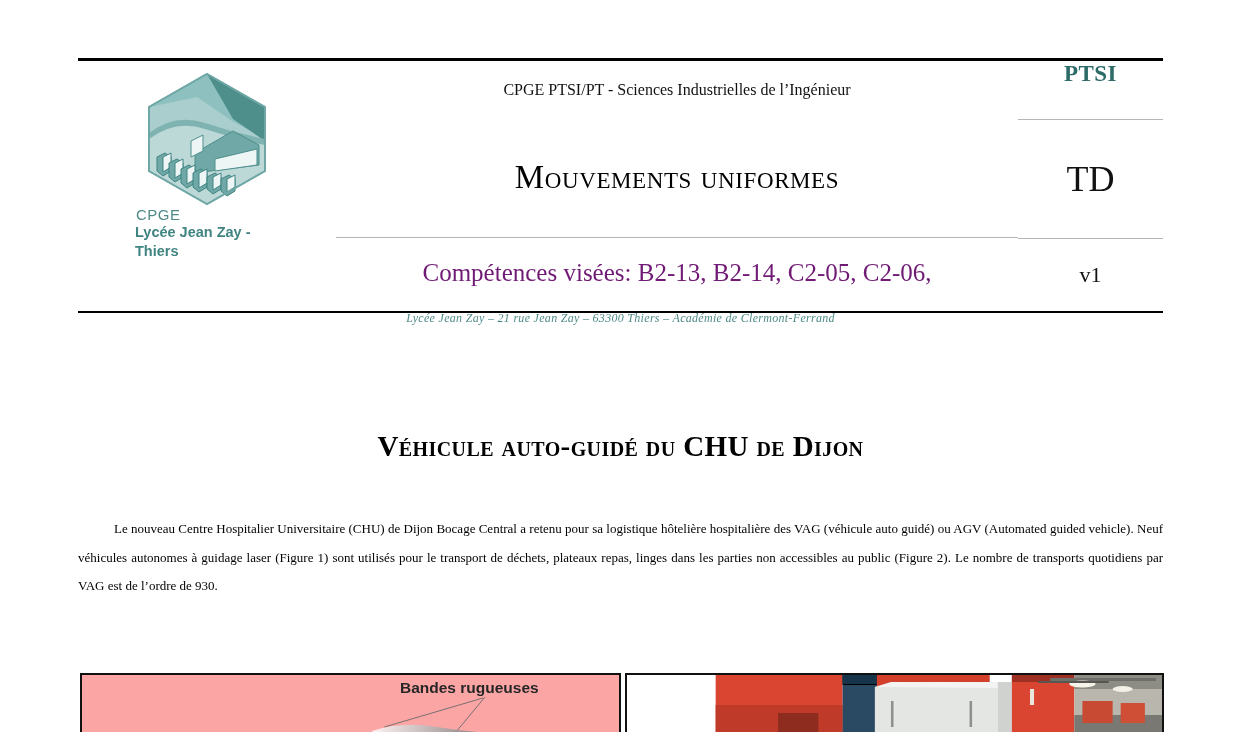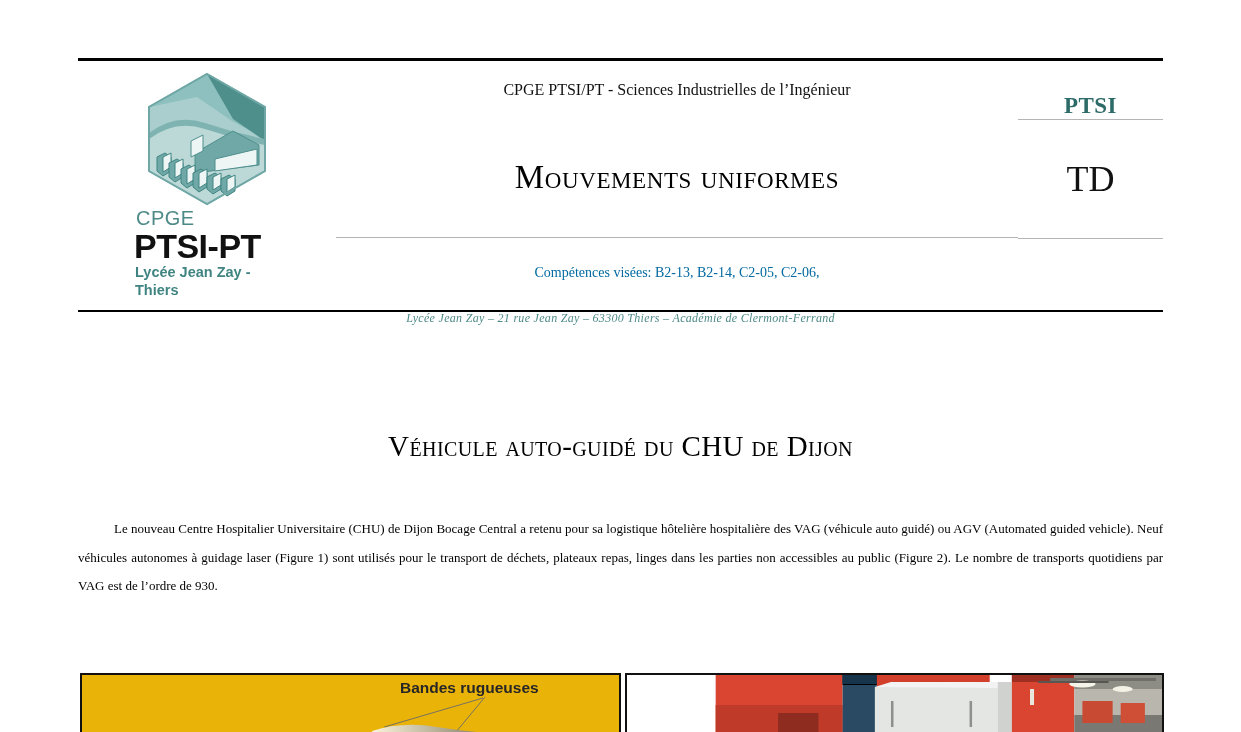--- a/index.html
+++ b/index.html
@@ -68,21 +68,21 @@
     text-align: center;
   }
   .logo-mark {
     width: 140px;
     height: 140px;
     margin: 0 auto;
     display: block;
   }
   .logo-cpge {
     font-family: "Liberation Sans", "DejaVu Sans", sans-serif;
-    font-size: 20px;
+    font-size: 15px;
     color: #4e8b88;
     letter-spacing: 0.5px;
     text-align: left;
     padding-left: 8px;
     margin-top: -2px;
     line-height: 1.1;
   }
   .logo-main {
     font-family: "Liberation Sans", "DejaVu Sans", sans-serif;
     font-size: 34px;
@@ -130,30 +130,30 @@
   }
   .hdr-row-comp {
     height: 72px;
     display: flex;
     flex-direction: column;
     align-items: center;
     justify-content: center;
     line-height: 1.45;
   }
   .hdr-comp-line {
-    font-size: 14px;
-    color: #0369a1;
+    font-size: 25px;
+    color: #701a75;
     white-space: nowrap;
   }
 
   
   .hdr-r-top {
     height: 58px;
     display: flex;
-    align-items: flex-end;
+    align-items: flex-start;
     justify-content: center;
   }
   .hdr-ptsi {
     font-size: 23px;
     font-weight: bold;
     color: #2d6b68;
     letter-spacing: 0.5px;
   }
   .hdr-r-mid {
     height: 118px;
@@ -190,21 +190,21 @@
 
   
   .section-title {
     position: absolute;
     left: 78px;
     top: 430px;
     width: 1085px;
     text-align: center;
     font-size: 29px;
     font-variant: small-caps;
-    font-weight: normal;
+    font-weight: bold;
     letter-spacing: 0.4px;
     color: #000000;
   }
 
   .body-para {
     position: absolute;
     left: 78px;
     top: 515px;
     width: 1085px;
     font-size: 13px;
@@ -221,21 +221,21 @@
     left: 80px;
     top: 673px;
     width: 1080px;
     height: 59px;
     display: flex;
     gap: 4px;
   }
   .fig-box {
     border: 2px solid #111111;
     border-bottom: none;
-    background: #eab308;
+    background: #fca5a5;
     overflow: hidden;
     position: relative;
   }
   .fig-box-left {
     width: 537px;
     flex: 0 0 537px;
   }
   .fig-box-right {
     width: 535px;
     flex: 0 0 535px;
@@ -301,21 +301,20 @@
               <polygon points="56,104 64,100 70,104 70,118 62,123 56,118" fill="#6fa8a6"></polygon>
               <polygon points="62,104 70,100 70,114 62,119" fill="#eef5f5"></polygon>
               <polygon points="70,108 78,104 84,108 84,120 76,125 70,120" fill="#6fa8a6"></polygon>
               <polygon points="76,108 84,104 84,116 76,121" fill="#eef5f5"></polygon>
               <polygon points="84,110 92,106 98,110 98,122 90,127 84,122" fill="#6fa8a6"></polygon>
               <polygon points="90,110 98,106 98,118 90,123" fill="#eef5f5"></polygon>
             </g>
             <polygon points="70,5 128,38 128,102 70,135 12,102 12,38" fill="none" stroke="#6ea7a5" stroke-width="2"></polygon>
           </svg>
           <div class="logo-cpge">CPGE</div>
-          <div class="logo-main">PTSI-PT</div>
           <div class="logo-sub">Lycée Jean Zay - Thiers</div>
         </div>
       </div>
 
       <div class="header-center">
         <div class="hdr-row-top">
           <div class="hdr-subject">CPGE PTSI/PT - Sciences Industrielles de l’Ingénieur</div>
         </div>
         <div class="hdr-row-title">
           <div class="hdr-title">Mouvements uniformes</div>
@@ -328,20 +327,23 @@
 
       <div class="header-right">
         <div class="hdr-r-top">
           <div class="hdr-ptsi">PTSI</div>
         </div>
         <div class="rule-thin"></div>
         <div class="hdr-r-mid">
           <div class="hdr-td">TD</div>
         </div>
         <div class="rule-thin"></div>
+        <div class="hdr-r-bot">
+          <div class="hdr-v">v1</div>
+        </div>
       </div>
 
     </div>
 
     <div class="rule-thick"></div>
   </div>
 
   <div class="address">Lycée Jean Zay – 21 rue Jean Zay – 63300 Thiers – Académie de Clermont-Ferrand</div>
 
   <div class="section-title">Véhicule auto-guidé du CHU de Dijon</div>

